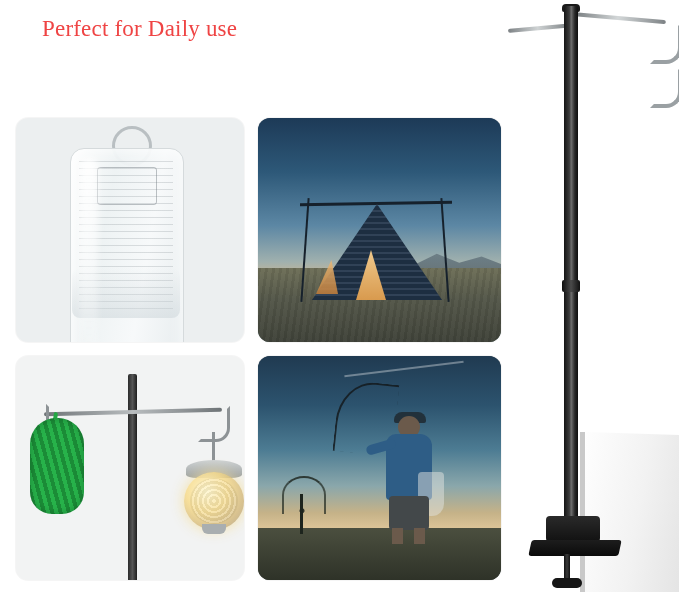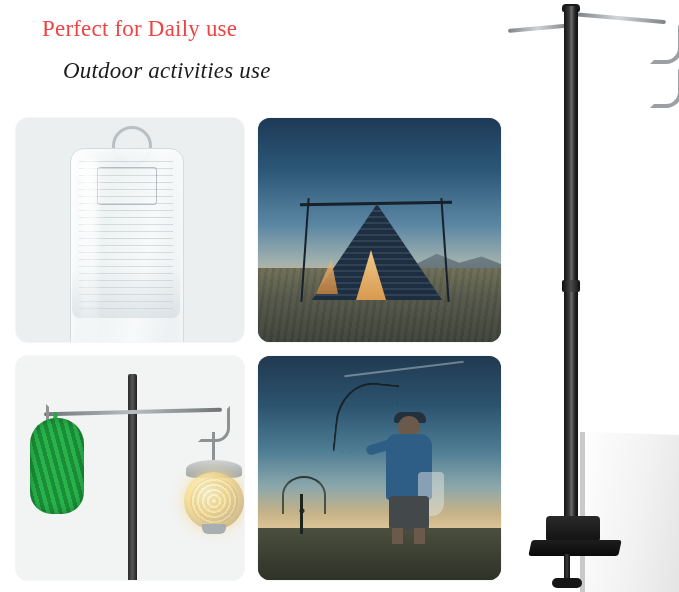--- a/index.html
+++ b/index.html
@@ -649,21 +649,20 @@
     background: #161616;
     border-radius: 5px;
   }
 </style>
 </head>
 <body>
 
 <div id="canvas">
 
   <div class="headline-1">Perfect for Daily use</div>
-  <div class="headline-2">Outdoor activities use</div>
 
   <div class="tile" id="tile-ivbag">
     <div class="bag-hook"></div>
     <div class="bag-body"></div>
     <div class="bag-fold"></div>
     <div class="bag-shine"></div>
 
   </div>
 
   <div class="tile" id="tile-cabin">

